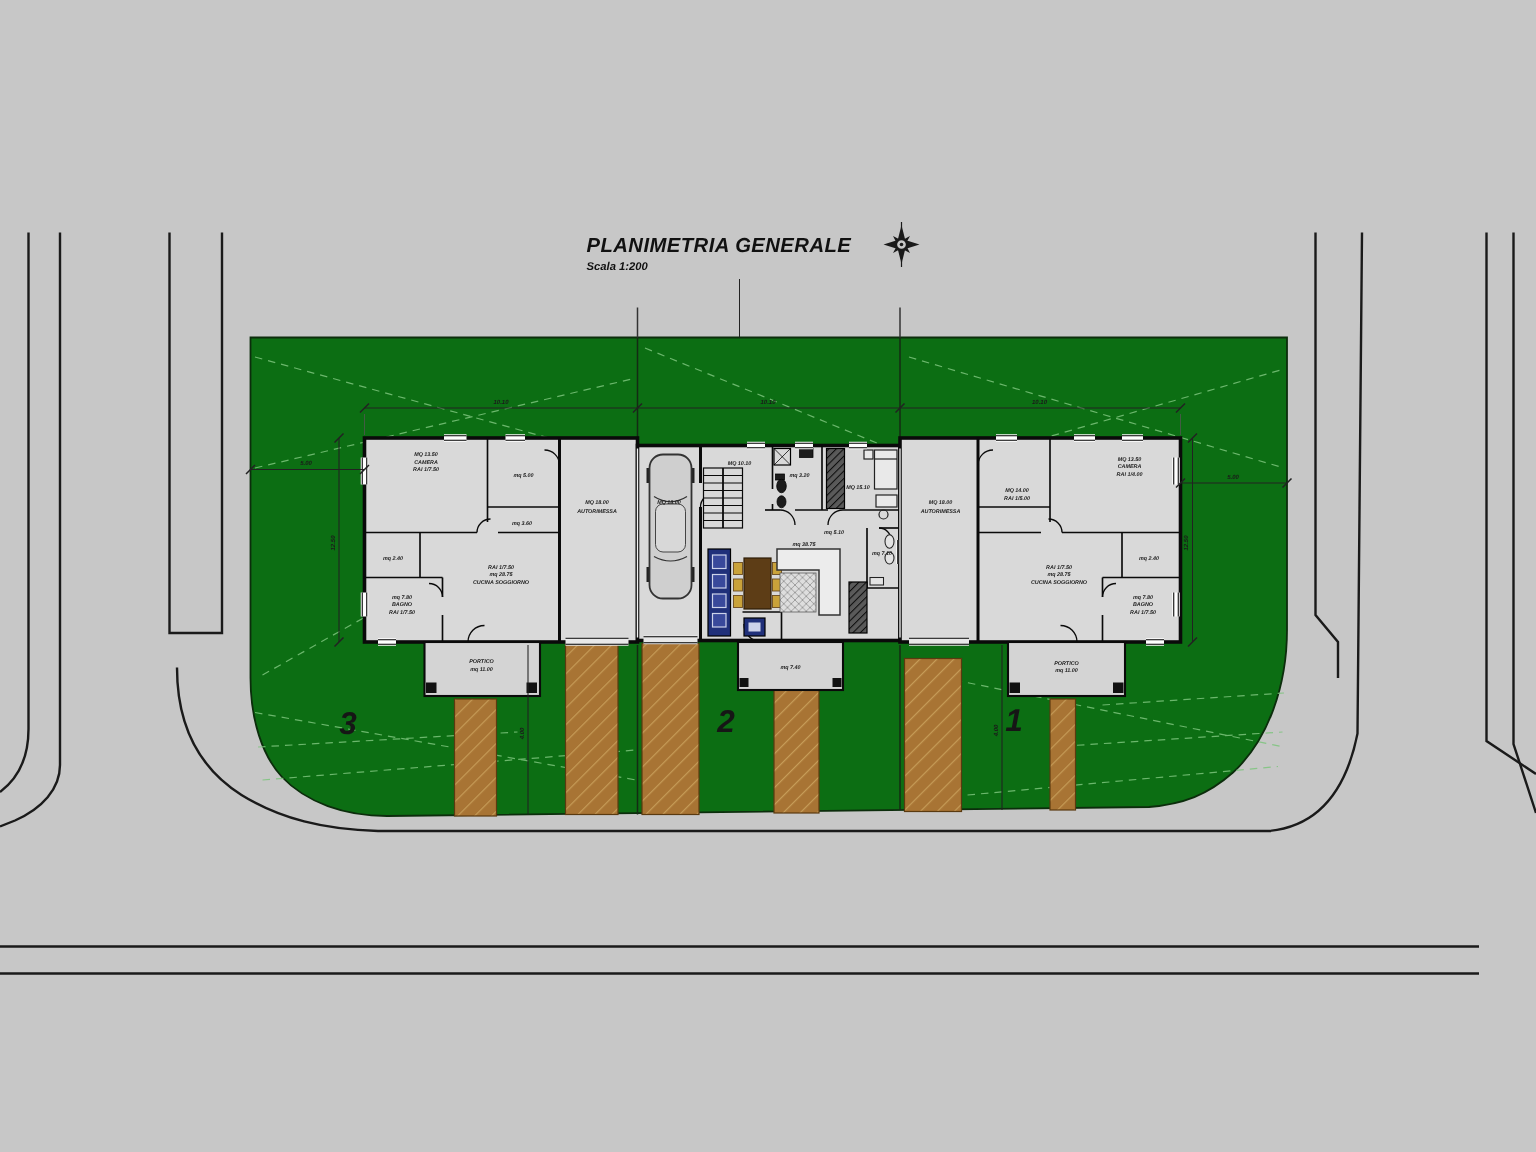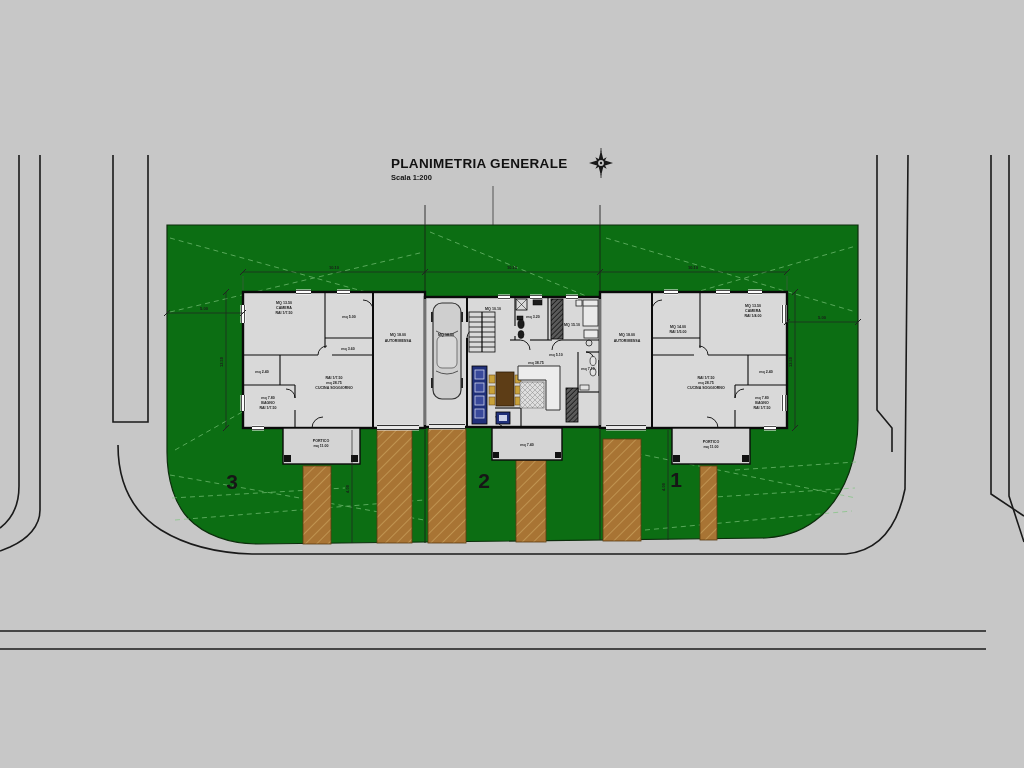--- a/index.html
+++ b/index.html
@@ -1,17 +1,17 @@
 <!DOCTYPE html>
 <html><head>
 <meta charset="utf-8">
 <style>
   html,body{margin:0;padding:0;background:#c7c7c7;}
   .stage{position:relative;width:1024px;height:768px;background:#c7c7c7;overflow:hidden;
-         font-family:"Liberation Sans",sans-serif;}
+         font-family:"Liberation Sans",sans-serif;font-style:italic;}
   svg{position:absolute;left:0;top:0;}
   svg text{font-family:"Liberation Sans","DejaVu Sans",sans-serif;fill:#111;font-weight:700;}
   .t-title{font-size:13.5px;letter-spacing:.3px;}
   .t-scale{font-size:7.5px;}
   .t-lot{font-size:21px;fill:#161616;}
   .plan-lbl{fill:#1b1b1b;}
 </style>
 </head>
 <body>
 

